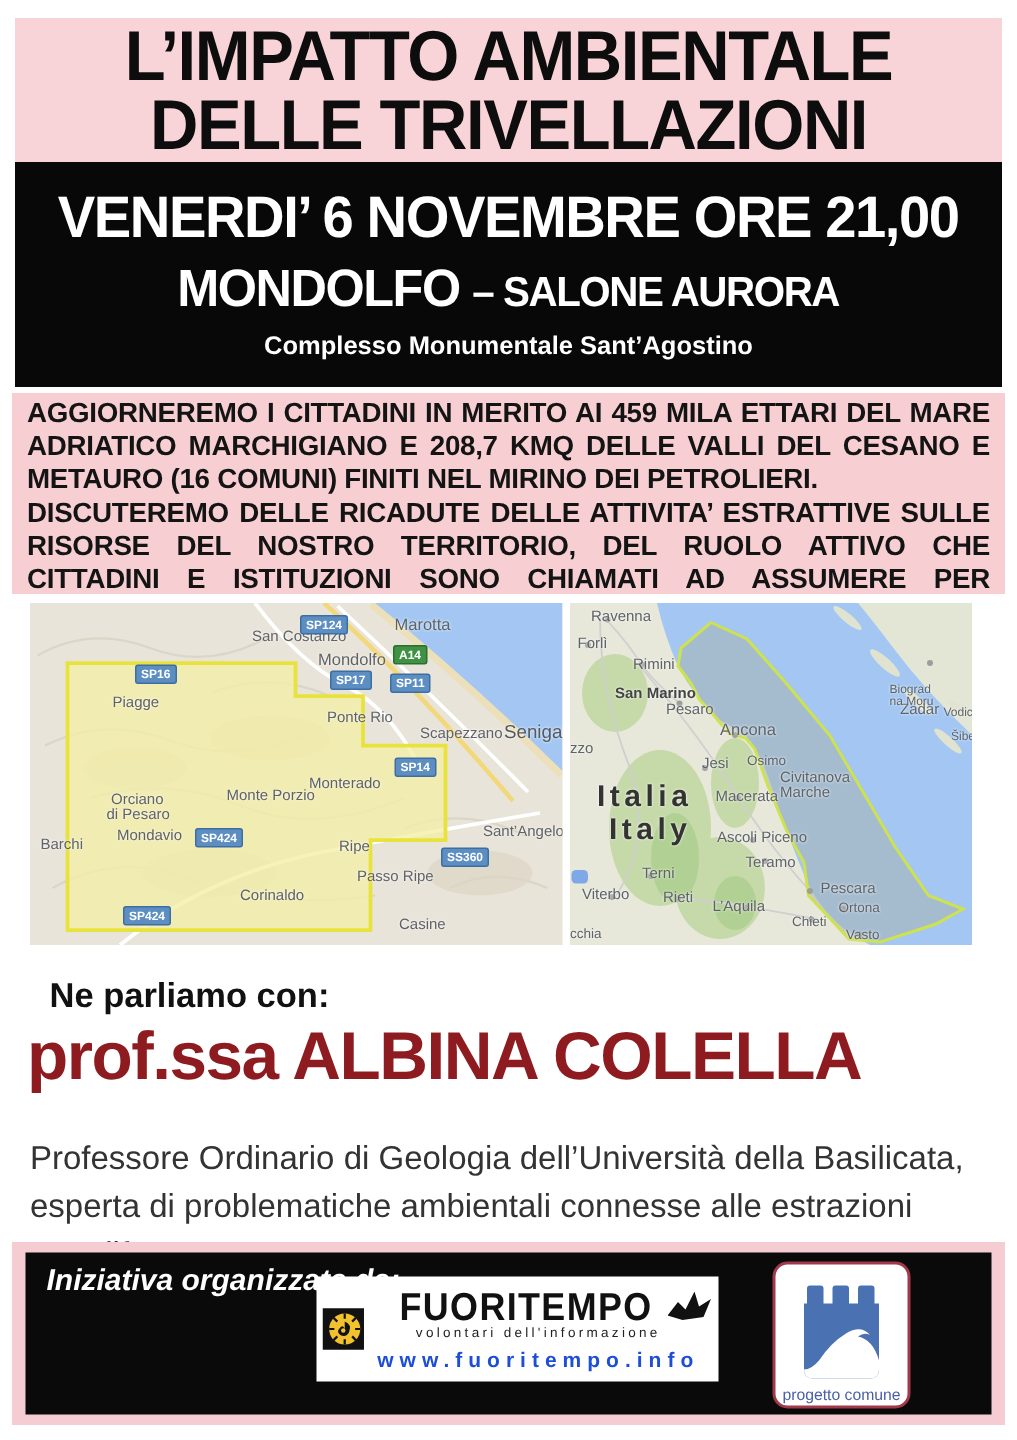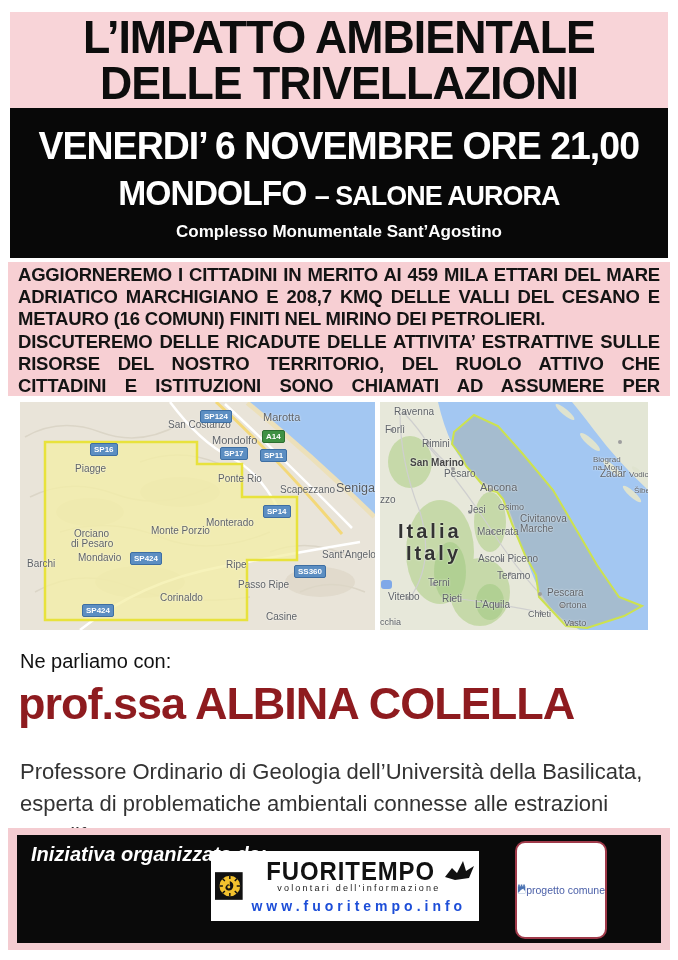--- a/index.html
+++ b/index.html
@@ -38,42 +38,42 @@
   .mlabel{position:absolute;color:#5f6368;font-size:10px;line-height:10px;white-space:nowrap;
           text-shadow:0 0 2px #ffffff;}
   .mlabel.bold{font-weight:bold;color:#444;}
   .mlabel.big{font-size:12.5px;color:#55595e;}
   .mlabel.country{font-weight:bold;color:#333;letter-spacing:3px;font-size:20px;}
   .badge{position:absolute;background:#5c8ec2;border:1px solid #3d6ea3;border-radius:2px;
          color:#fff;font-size:8px;line-height:9px;font-weight:bold;padding:1px 3px;}
   .badge.green{background:#3f9143;border-color:#2c6e30;}
 
   
-  .speaker-intro{position:absolute;left:20px;top:650px;color:#111;font-weight:normal;font-size:20px;}
+  .speaker-intro{position:absolute;left:33px;top:650px;color:#111;font-weight:bold;font-size:23px;}
   .speaker-name{position:absolute;left:18px;top:678px;color:#8e1b1f;font-weight:bold;font-size:45px;
                 letter-spacing:-1px;}
   .speaker-bio{position:absolute;left:20px;top:756px;color:#333;font-size:22px;line-height:32px;}
 
   
   .footer-frame{position:absolute;left:8px;top:828px;width:662px;height:122px;background:#f4ccd1;
                 box-sizing:border-box;padding:7px 9px;}
   .footer-black{position:relative;width:100%;height:100%;background:#0a0a0a;}
   .organized{position:absolute;left:14px;top:8px;color:#fff;font-weight:bold;font-style:italic;
              font-size:20px;}
   .ft-box{position:absolute;left:194px;top:16px;width:268px;height:70px;background:#ffffff;
           display:flex;align-items:center;box-sizing:border-box;padding:4px;}
   .ft-col{flex:1;display:flex;flex-direction:column;align-items:center;}
   .ft-name-row{display:flex;align-items:center;gap:3px;padding-left:16px;}
   .ft-name{color:#111;font-weight:bold;font-size:26px;letter-spacing:1px;line-height:26px;
            transform:scaleX(.92);}
   .ft-tag{color:#222;font-size:9px;letter-spacing:2.2px;line-height:10px;margin-top:-1px;}
   .ft-site{color:#1d4ed8;font-weight:bold;font-size:14px;letter-spacing:4px;margin-top:5px;}
   .pc-box{position:absolute;left:498px;top:6px;width:92px;height:98px;background:#ffffff;
           border:2px solid #a03a4a;border-radius:10px;box-sizing:border-box;
-          display:flex;flex-direction:row;align-items:center;justify-content:flex-end;}
+          display:flex;flex-direction:column;align-items:center;justify-content:flex-end;}
   .pc-label{color:#4a5fa8;font-size:10.5px;line-height:14px;white-space:nowrap;}
   .pc-castle{margin-bottom:2px;}
 </style>
 </head>
 <body>
 
 <div class="poster">
 
   <div class="title-band">
     <div class="title-line">L’IMPATTO AMBIENTALE</div>

